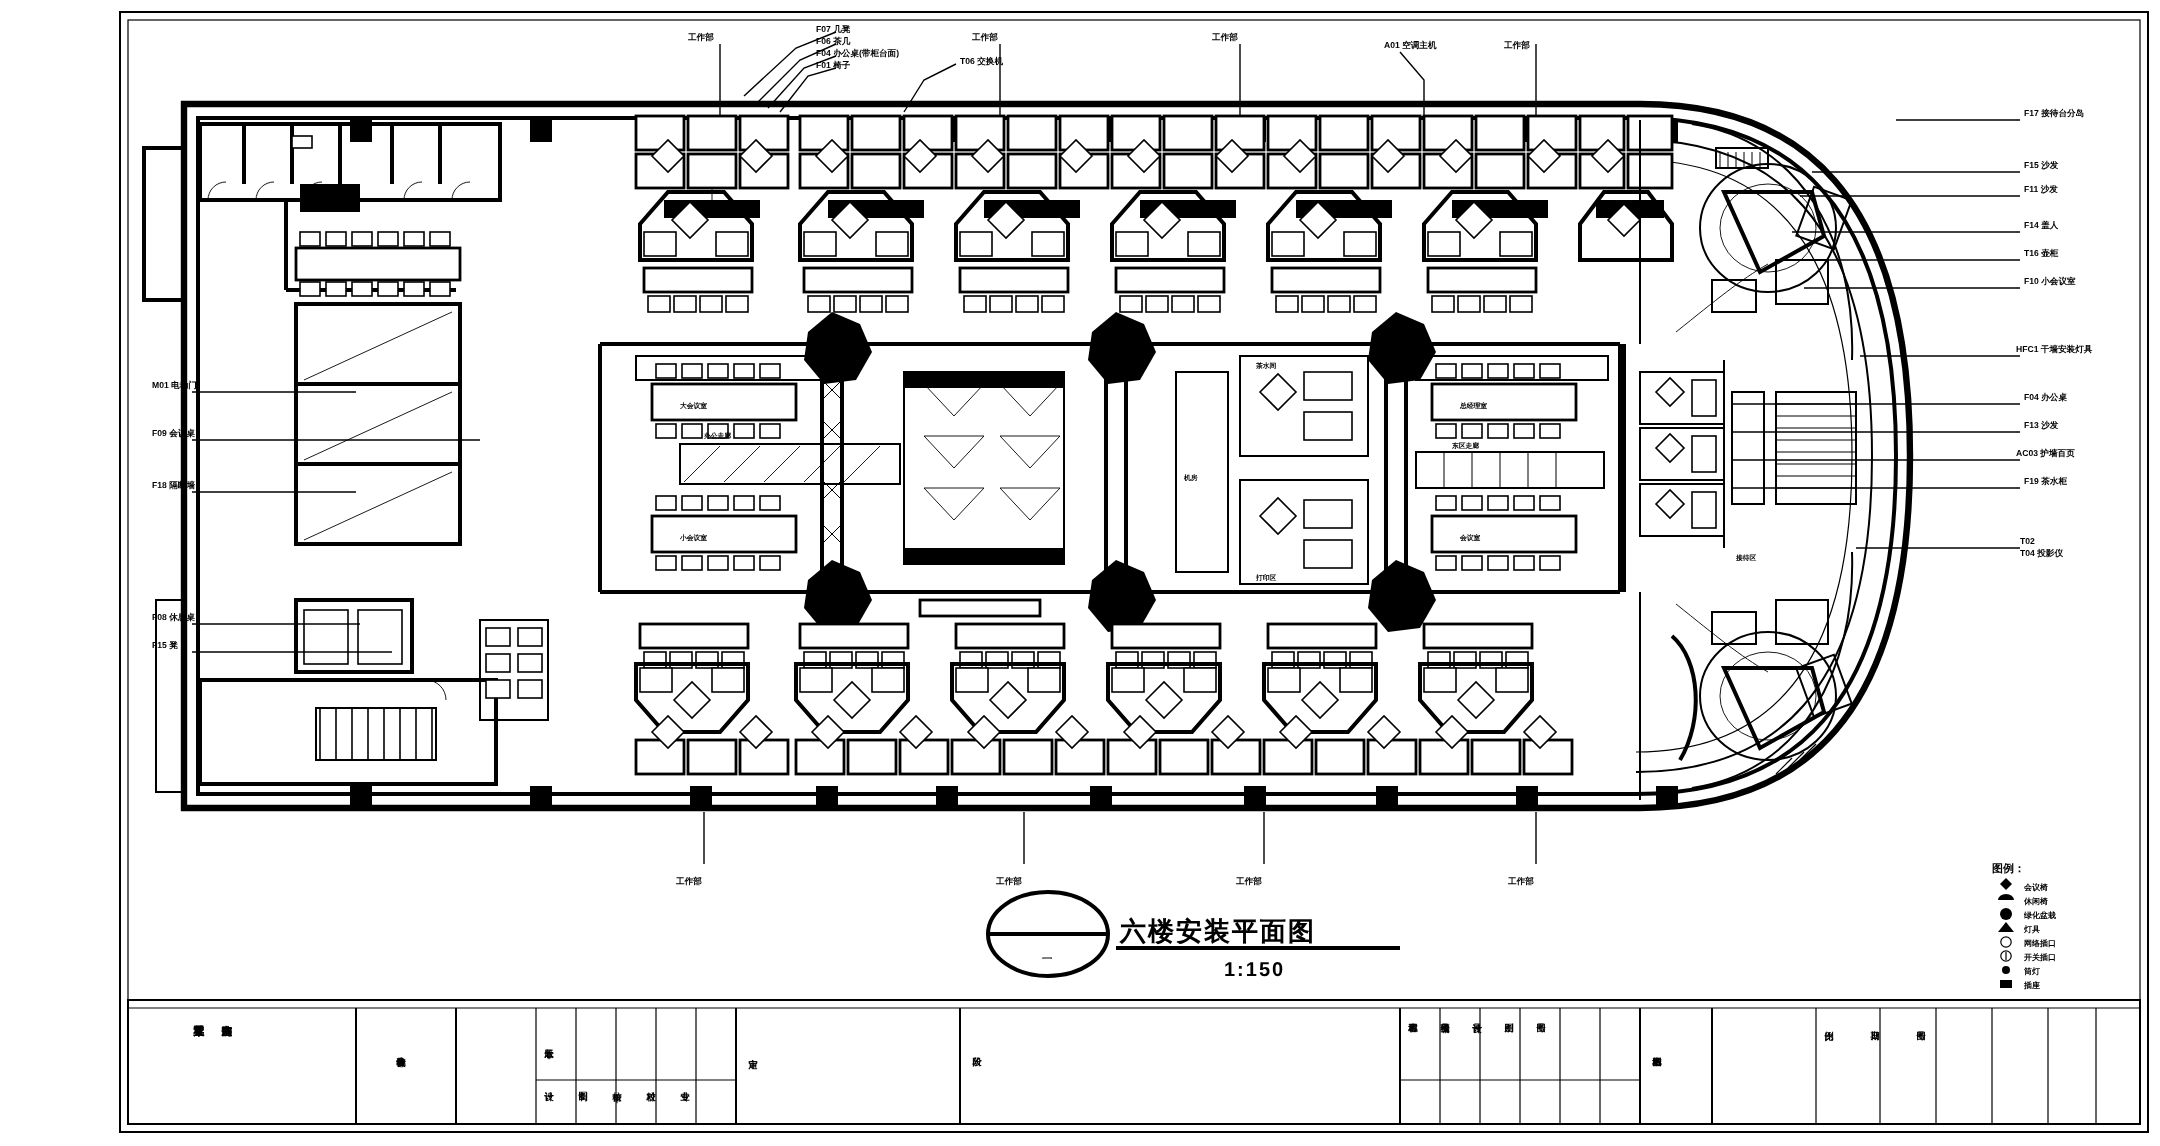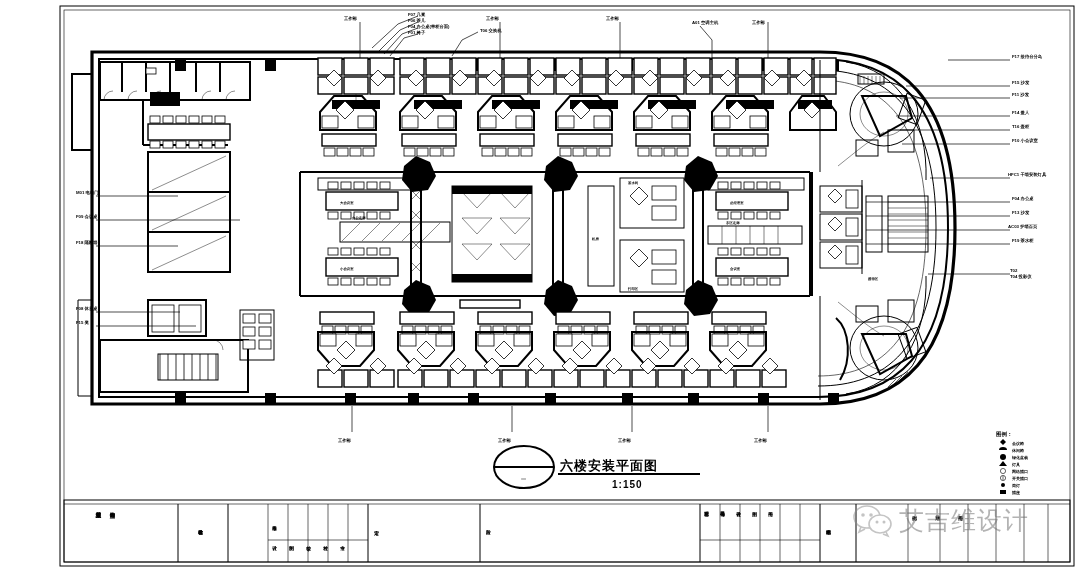--- a/index.html
+++ b/index.html
@@ -873,27 +873,14 @@
   </div>
   <div style="position:absolute;left:826px;top:512px;height:46px;">
     <span class="vert tbv">图纸名称</span>
   </div>
   <div style="position:absolute;left:912px;top:512px;height:46px;display:flex;gap:18px;">
     <span class="vert tbv">比例</span>
     <span class="vert tbv">日期</span>
     <span class="vert tbv">图号</span>
   </div>
 
-  <div id="wm">
-    <svg width="42" height="34" viewBox="0 0 42 34">
-      <ellipse cx="15" cy="13" rx="13" ry="11" fill="none" stroke="#8a8a8a" stroke-width="1.6"></ellipse>
-      <path d="M9,23 L7,28 L13,25" fill="none" stroke="#8a8a8a" stroke-width="1.6"></path>
-      <circle cx="11" cy="11" r="1.8" fill="#8a8a8a"></circle>
-      <circle cx="19" cy="11" r="1.8" fill="#8a8a8a"></circle>
-      <ellipse cx="28" cy="20" rx="11" ry="9" fill="#fff" stroke="#8a8a8a" stroke-width="1.6"></ellipse>
-      <path d="M34,28 L36,32 L31,30" fill="none" stroke="#8a8a8a" stroke-width="1.6"></path>
-      <circle cx="25" cy="18" r="1.5" fill="#8a8a8a"></circle>
-      <circle cx="32" cy="18" r="1.5" fill="#8a8a8a"></circle>
-    </svg>
-    <span id="wmtxt">艾吉维设计</span>
-  </div>
 
 </div>
 
 </body></html>

